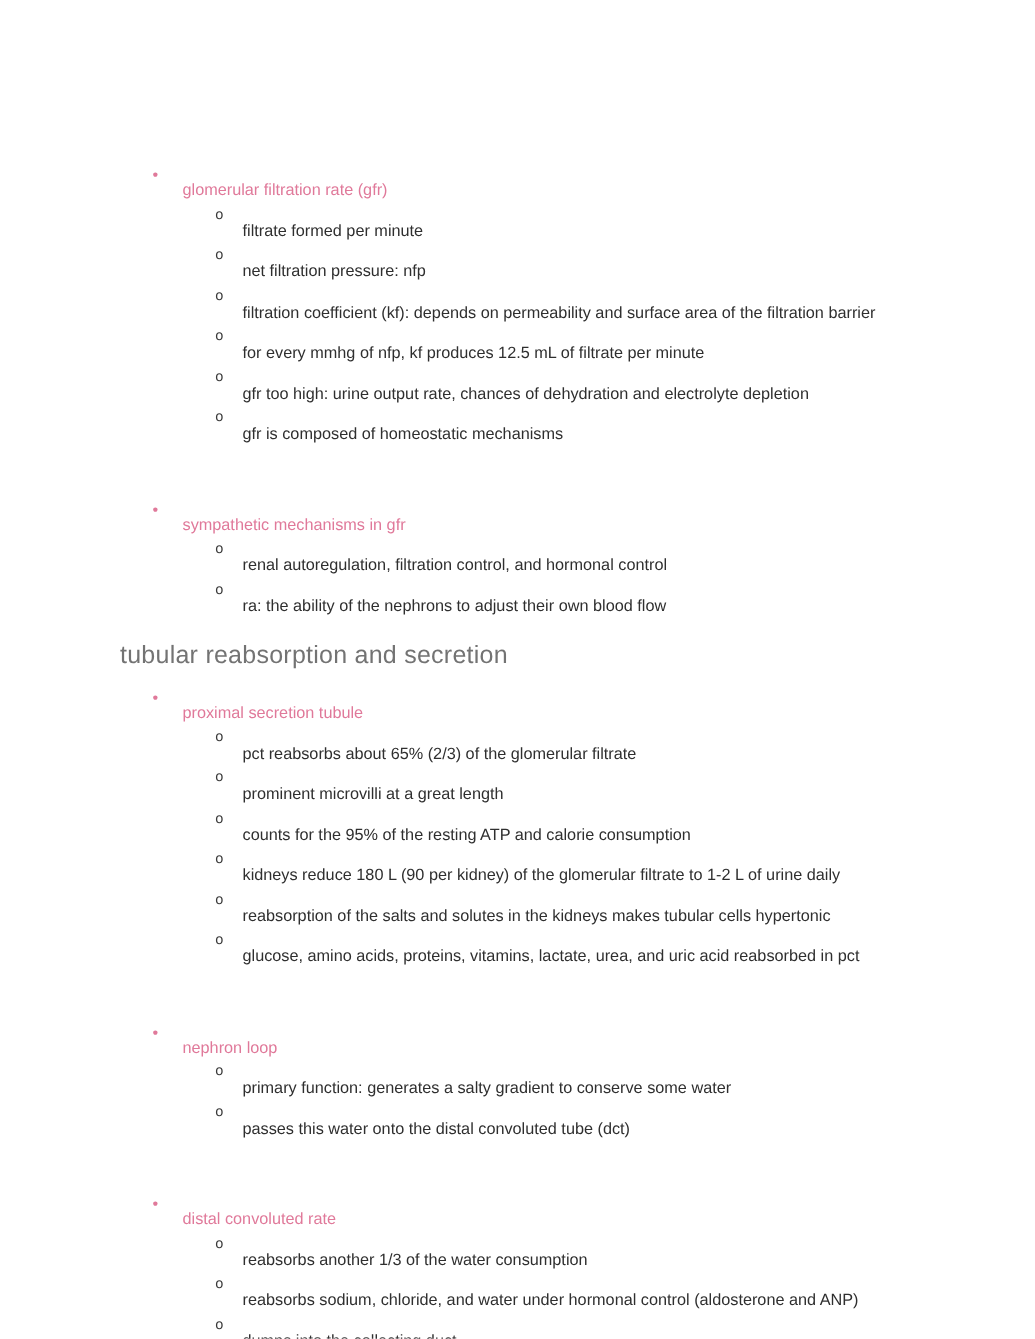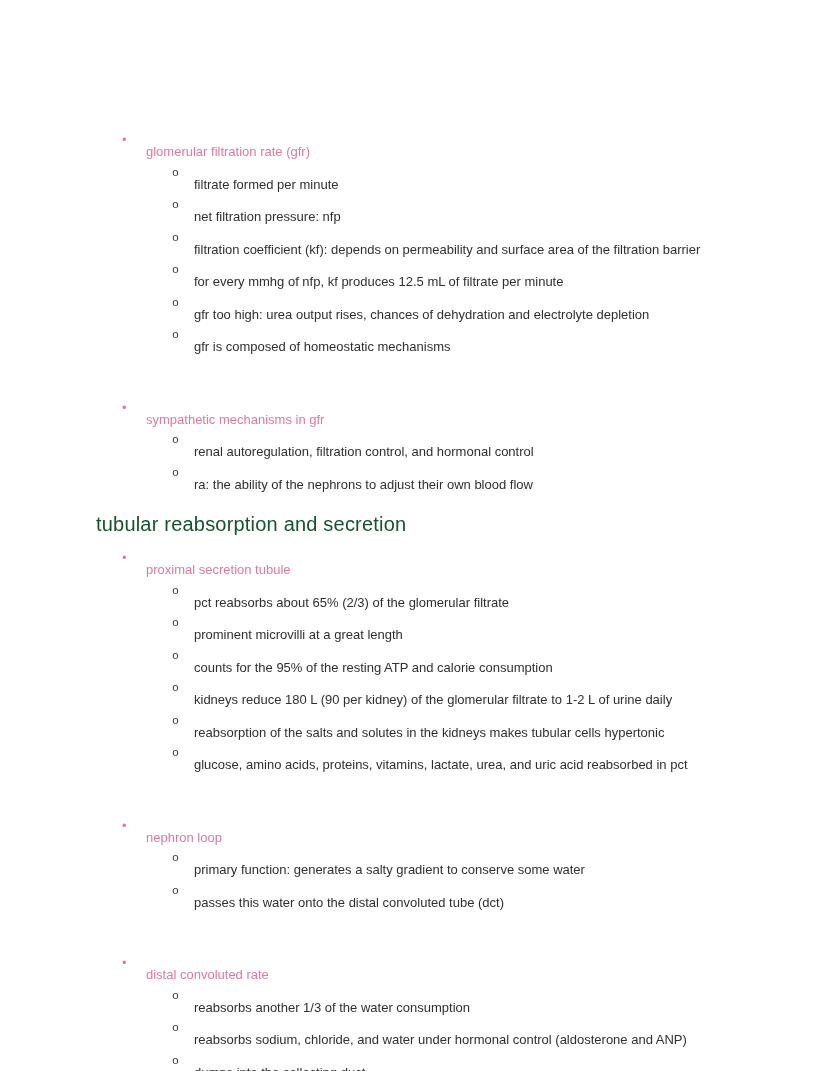--- a/index.html
+++ b/index.html
@@ -56,21 +56,21 @@
     font-family: "Liberation Mono", "DejaVu Sans Mono", monospace;
   }
   .sub-item .txt, .bullet-title .txt {
     flex: 1 1 auto;
     margin-top: 12px;
   }
   .heading {
     margin: -24px 0 10px 96px;
     font-size: 20px;
     line-height: 27px;
-    color: #14532d;
+    color: #737373;
     font-weight: 400;
     letter-spacing: 0.2px;
   }
 </style>
 </head>
 <body>
 
 <div class="doc">
     <div class="bullet-section">
       <div class="bullet-title">
@@ -88,21 +88,21 @@
       <div class="sub-item">
         <span class="marker">o</span>
         <span class="txt">filtration coefficient (kf): depends on permeability and surface area of the filtration barrier</span>
       </div>
       <div class="sub-item">
         <span class="marker">o</span>
         <span class="txt">for every mmhg of nfp, kf produces 12.5 mL of filtrate per minute</span>
       </div>
       <div class="sub-item">
         <span class="marker">o</span>
-        <span class="txt">gfr too high: urea output rises, chances of dehydration and electrolyte depletion</span>
+        <span class="txt">gfr too high: urine output rate, chances of dehydration and electrolyte depletion</span>
       </div>
       <div class="sub-item">
         <span class="marker">o</span>
         <span class="txt">gfr is composed of homeostatic mechanisms</span>
       </div>
     </div>
     <div class="bullet-section">
       <div class="bullet-title">
         <span class="marker">•</span>
         <span class="txt">sympathetic mechanisms in gfr</span>

